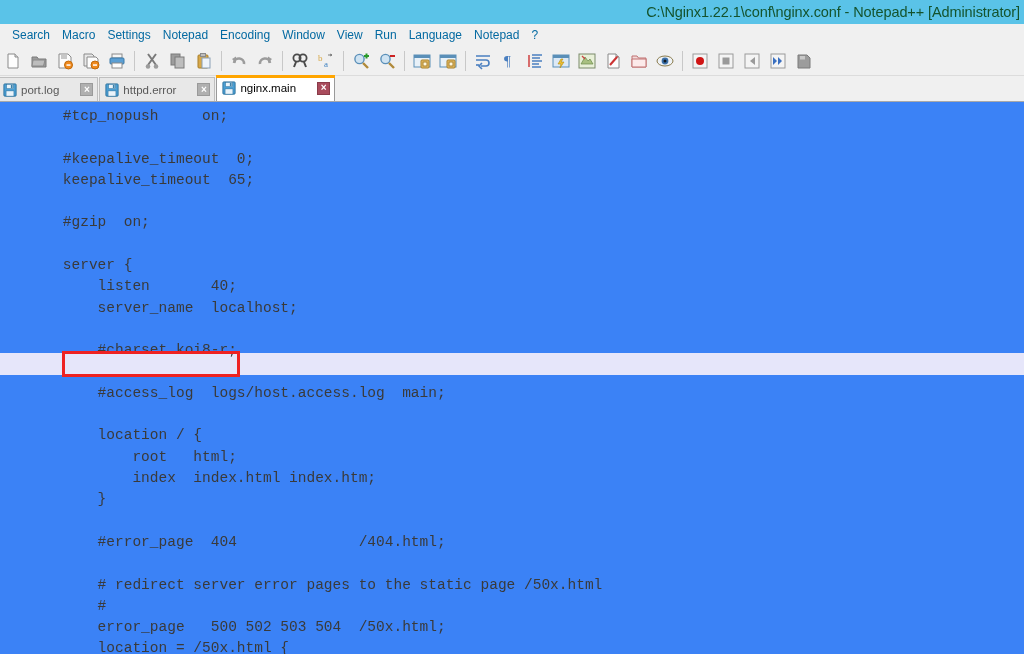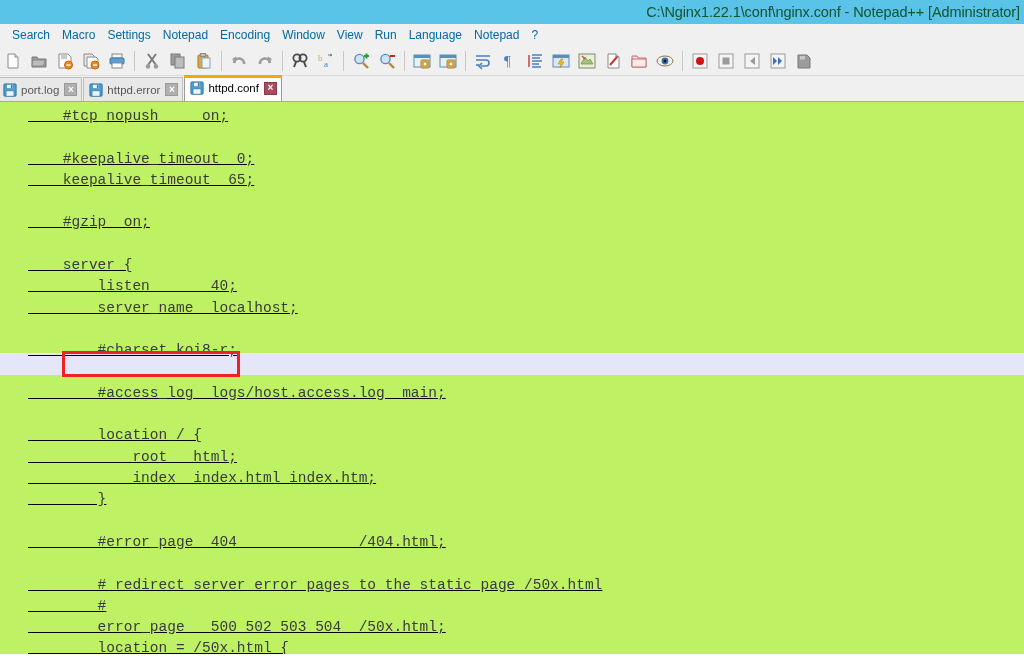--- a/index.html
+++ b/index.html
@@ -119,43 +119,42 @@
     z-index: 3;
   }
   .tab.active::before {
     content: "";
     position: absolute;
     left: -1px; right: -1px; top: 0;
     height: 3px;
     background: #ffa500;
   }
   .tab-icon { width: 14px; height: 14px; margin-right: 4px; flex: 0 0 auto; }
-  .tab-label { margin-right: 5px; }
+  .tab-label { margin-right: 21px; }
   .tab-close {
     width: 13px; height: 13px;
     display: flex; align-items: center; justify-content: center;
     font-size: 10px;
     font-weight: bold;
     color: #ffffff;
     background: #b0b0b0;
     border: 1px solid #9a9a9a;
     box-sizing: border-box;
     line-height: 1;
     flex: 0 0 auto;
   }
   .tab.active .tab-close { background: #a94b5c; border-color: #8a3b49; }
 
   
   .editor {
     position: relative;
     height: 552px;
-    background: #bef264;
+    background: #3b82f6;
     overflow: hidden;
     box-sizing: border-box;
-    text-decoration: underline;
   }
   .code {
     margin: 0;
     padding: 4px 0 0 28px;
     font-family: "Liberation Mono", "DejaVu Sans Mono", monospace;
     font-size: 14.5px;
     line-height: 21.3px;
     color: #3a3a3a;
     white-space: pre;
     position: relative;
@@ -452,21 +451,21 @@
     </div>
     <div class="tab active">
       <span style="display: flex;">
         <svg class="tab-icon" viewBox="0 0 16 16">
           <rect x="1" y="1" width="14" height="14" rx="1" fill="#4a9fd4" stroke="#2a6f9a"></rect>
           <rect x="4" y="1.5" width="8" height="5" fill="#eaf4fb" stroke="#2a6f9a" stroke-width="0.6"></rect>
           <rect x="9" y="2.3" width="2" height="3.4" fill="#3a7fa8"></rect>
           <rect x="3.5" y="9" width="9" height="6" fill="#eaf4fb" stroke="#2a6f9a" stroke-width="0.6"></rect>
         </svg>
       </span>
-      <span class="tab-label">httpd.conf</span>
+      <span class="tab-label">nginx.main</span>
       <span class="tab-close">×</span>
     </div>
   </div>
 
 <div class="editor">
   <div class="current-line-hl" style="background: rgb(230, 230, 250);"></div>
   <pre class="code" id="code"><span class="ln">    #tcp_nopush     on;</span><span class="ln"></span><span class="ln">    #keepalive_timeout  0;</span><span class="ln">    keepalive_timeout  65;</span><span class="ln"></span><span class="ln">    #gzip  on;</span><span class="ln"></span><span class="ln">    server {</span><span class="ln">        listen       40;</span><span class="ln">        server_name  localhost;</span><span class="ln"></span><span class="ln">        #charset koi8-r;</span><span class="ln"></span><span class="ln">        #access_log  logs/host.access.log  main;</span><span class="ln"></span><span class="ln">        location / {</span><span class="ln">            root   html;</span><span class="ln">            index  index.html index.htm;</span><span class="ln">        }</span><span class="ln"></span><span class="ln">        #error_page  404              /404.html;</span><span class="ln"></span><span class="ln">        # redirect server error pages to the static page /50x.html</span><span class="ln">        #</span><span class="ln">        error_page   500 502 503 504  /50x.html;</span><span class="ln">        location = /50x.html {</span></pre>
   <div class="annotation-box" style="border-color: rgb(238, 34, 34);"></div>
 </div>
 

